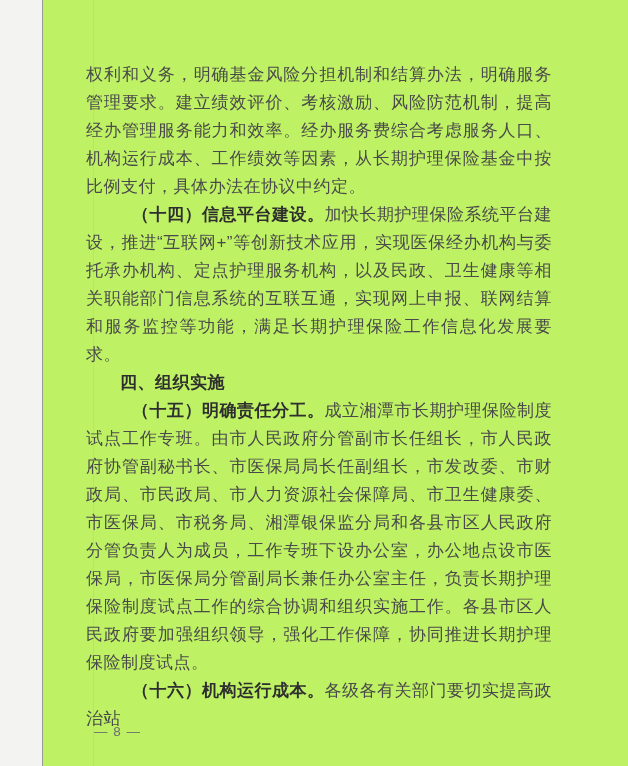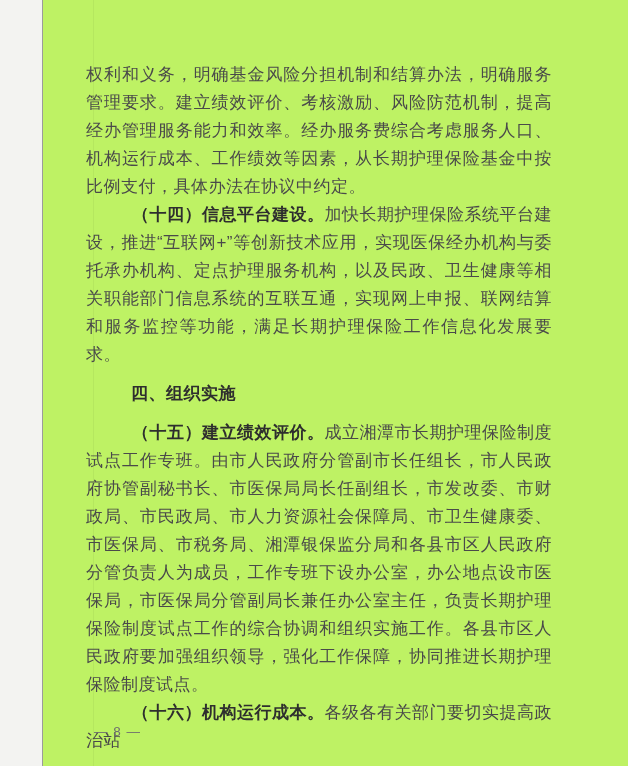--- a/index.html
+++ b/index.html
@@ -48,21 +48,21 @@
   }
   .para.indent {
     text-indent: 2em;
   }
   .para .lead {
     font-weight: bold;
     color: #2e2e2e;
     margin-left: 12px;
   }
   .section-heading {
-    margin: 11px;
+    margin: 0;
     text-indent: 2em;
     font-weight: bold;
     color: #2e2e2e;
   }
   .page-number {
     position: absolute;
     left: 94px;
     top: 724px;
     font-size: 13.5px;
     color: #6e6e6e;
@@ -78,21 +78,21 @@
   <div class="scan-fold-line"></div>
 
   <div class="document-body">
 
     <p class="para"><span>权利和义务，明确基金风险分担机制和结算办法，明确服务管理要求。建立绩效评价、考核激励、风险防范机制，提高经办管理服务能力和效率。经办服务费综合考虑服务人口、机构运行成本、工作绩效等因素，从长期护理保险基金中按比例支付，具体办法在协议中约定。</span></p>
 
     <p class="para indent"><span class="lead">（十四）信息平台建设。</span><span>加快长期护理保险系统平台建设，推进“互联网+”等创新技术应用，实现医保经办机构与委托承办机构、定点护理服务机构，以及民政、卫生健康等相关职能部门信息系统的互联互通，实现网上申报、联网结算和服务监控等功能，满足长期护理保险工作信息化发展要求。</span></p>
 
     <p class="section-heading">四、组织实施</p>
 
-    <p class="para indent"><span class="lead">（十五）建立绩效评价。</span><span>成立湘潭市长期护理保险制度试点工作专班。由市人民政府分管副市长任组长，市人民政府协管副秘书长、市医保局局长任副组长，市发改委、市财政局、市民政局、市人力资源社会保障局、市卫生健康委、市医保局、市税务局、湘潭银保监分局和各县市区人民政府分管负责人为成员，工作专班下设办公室，办公地点设市医保局，市医保局分管副局长兼任办公室主任，负责长期护理保险制度试点工作的综合协调和组织实施工作。各县市区人民政府要加强组织领导，强化工作保障，协同推进长期护理保险制度试点。</span></p>
+    <p class="para indent"><span class="lead">（十五）明确责任分工。</span><span>成立湘潭市长期护理保险制度试点工作专班。由市人民政府分管副市长任组长，市人民政府协管副秘书长、市医保局局长任副组长，市发改委、市财政局、市民政局、市人力资源社会保障局、市卫生健康委、市医保局、市税务局、湘潭银保监分局和各县市区人民政府分管负责人为成员，工作专班下设办公室，办公地点设市医保局，市医保局分管副局长兼任办公室主任，负责长期护理保险制度试点工作的综合协调和组织实施工作。各县市区人民政府要加强组织领导，强化工作保障，协同推进长期护理保险制度试点。</span></p>
 
     <p class="para indent"><span class="lead">（十六）机构运行成本。</span><span>各级各有关部门要切实提高政治站</span></p>
 
   </div>
 
   <div class="page-number">— 8 —</div>
 
 </div>
 
 </body></html>

